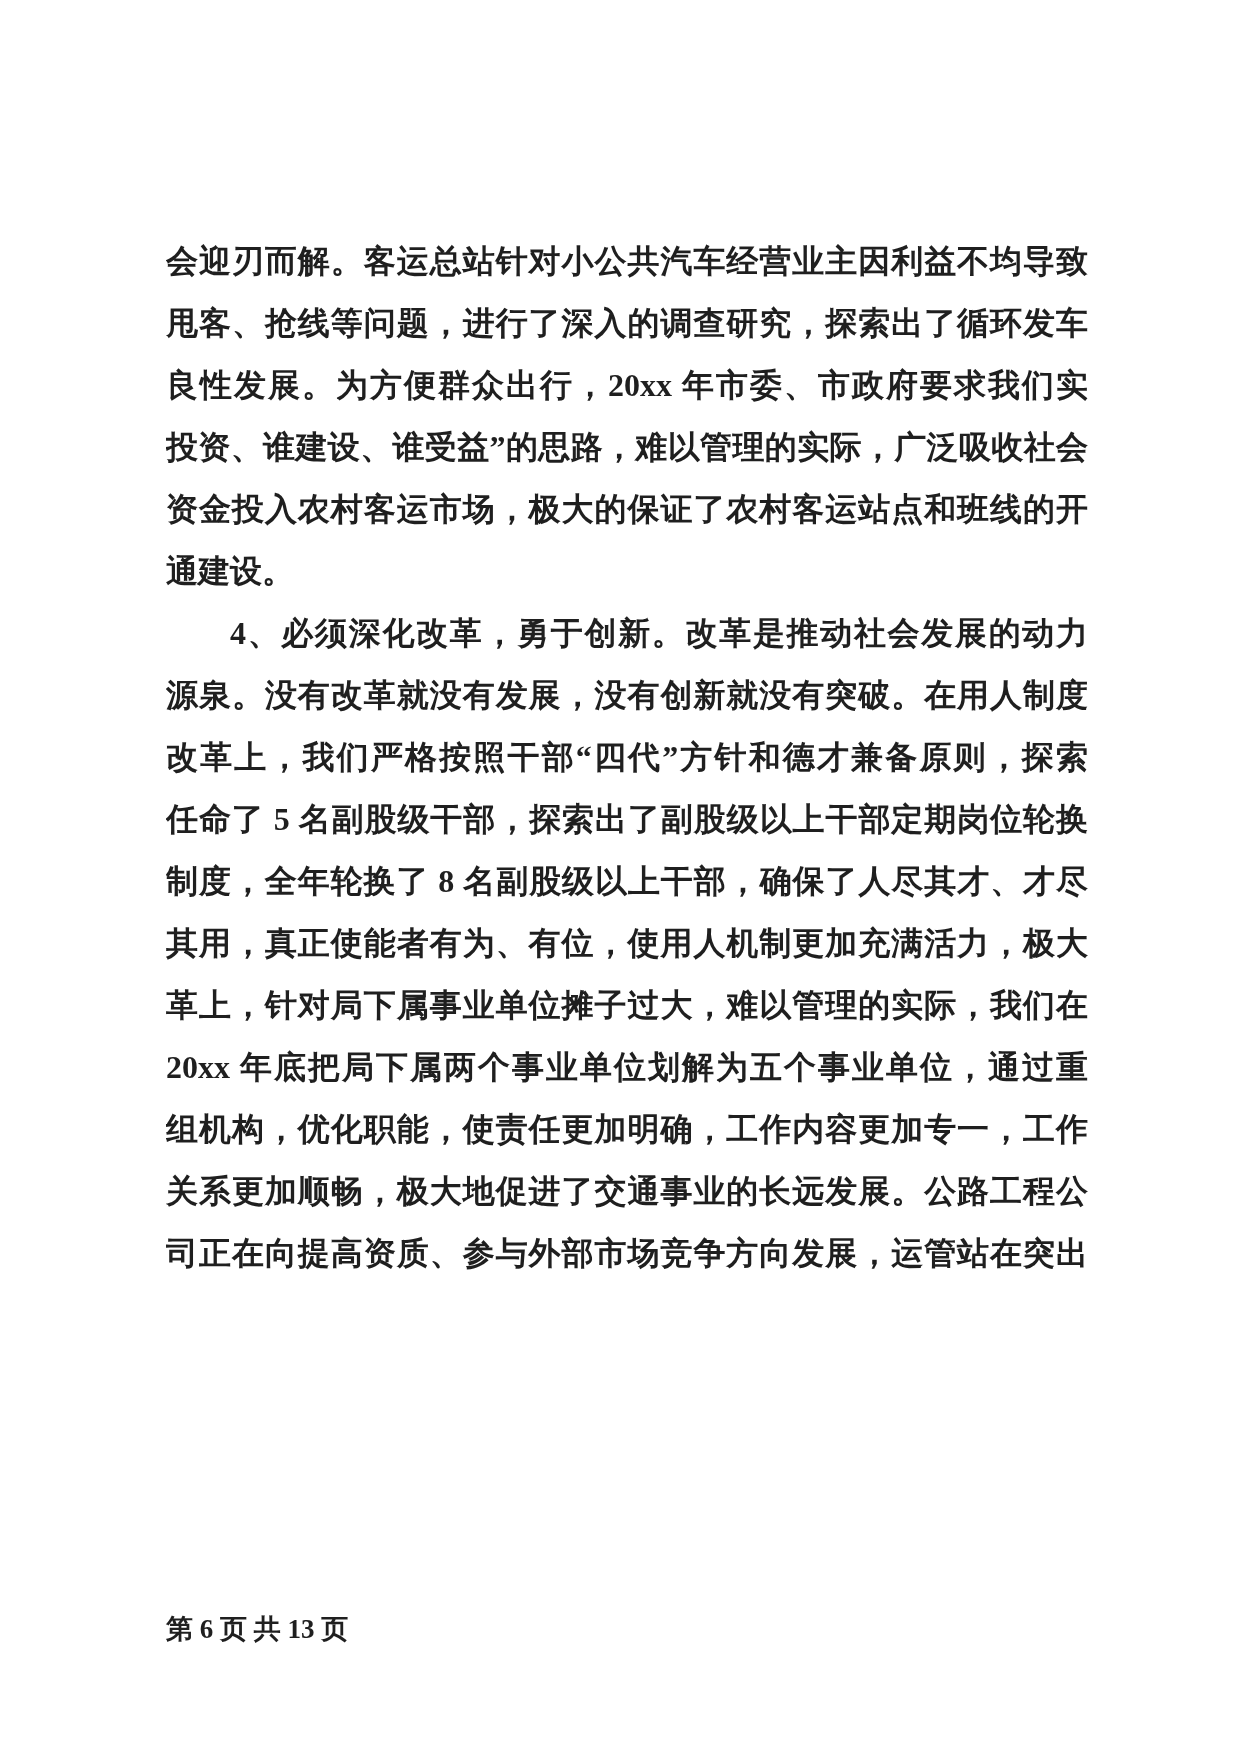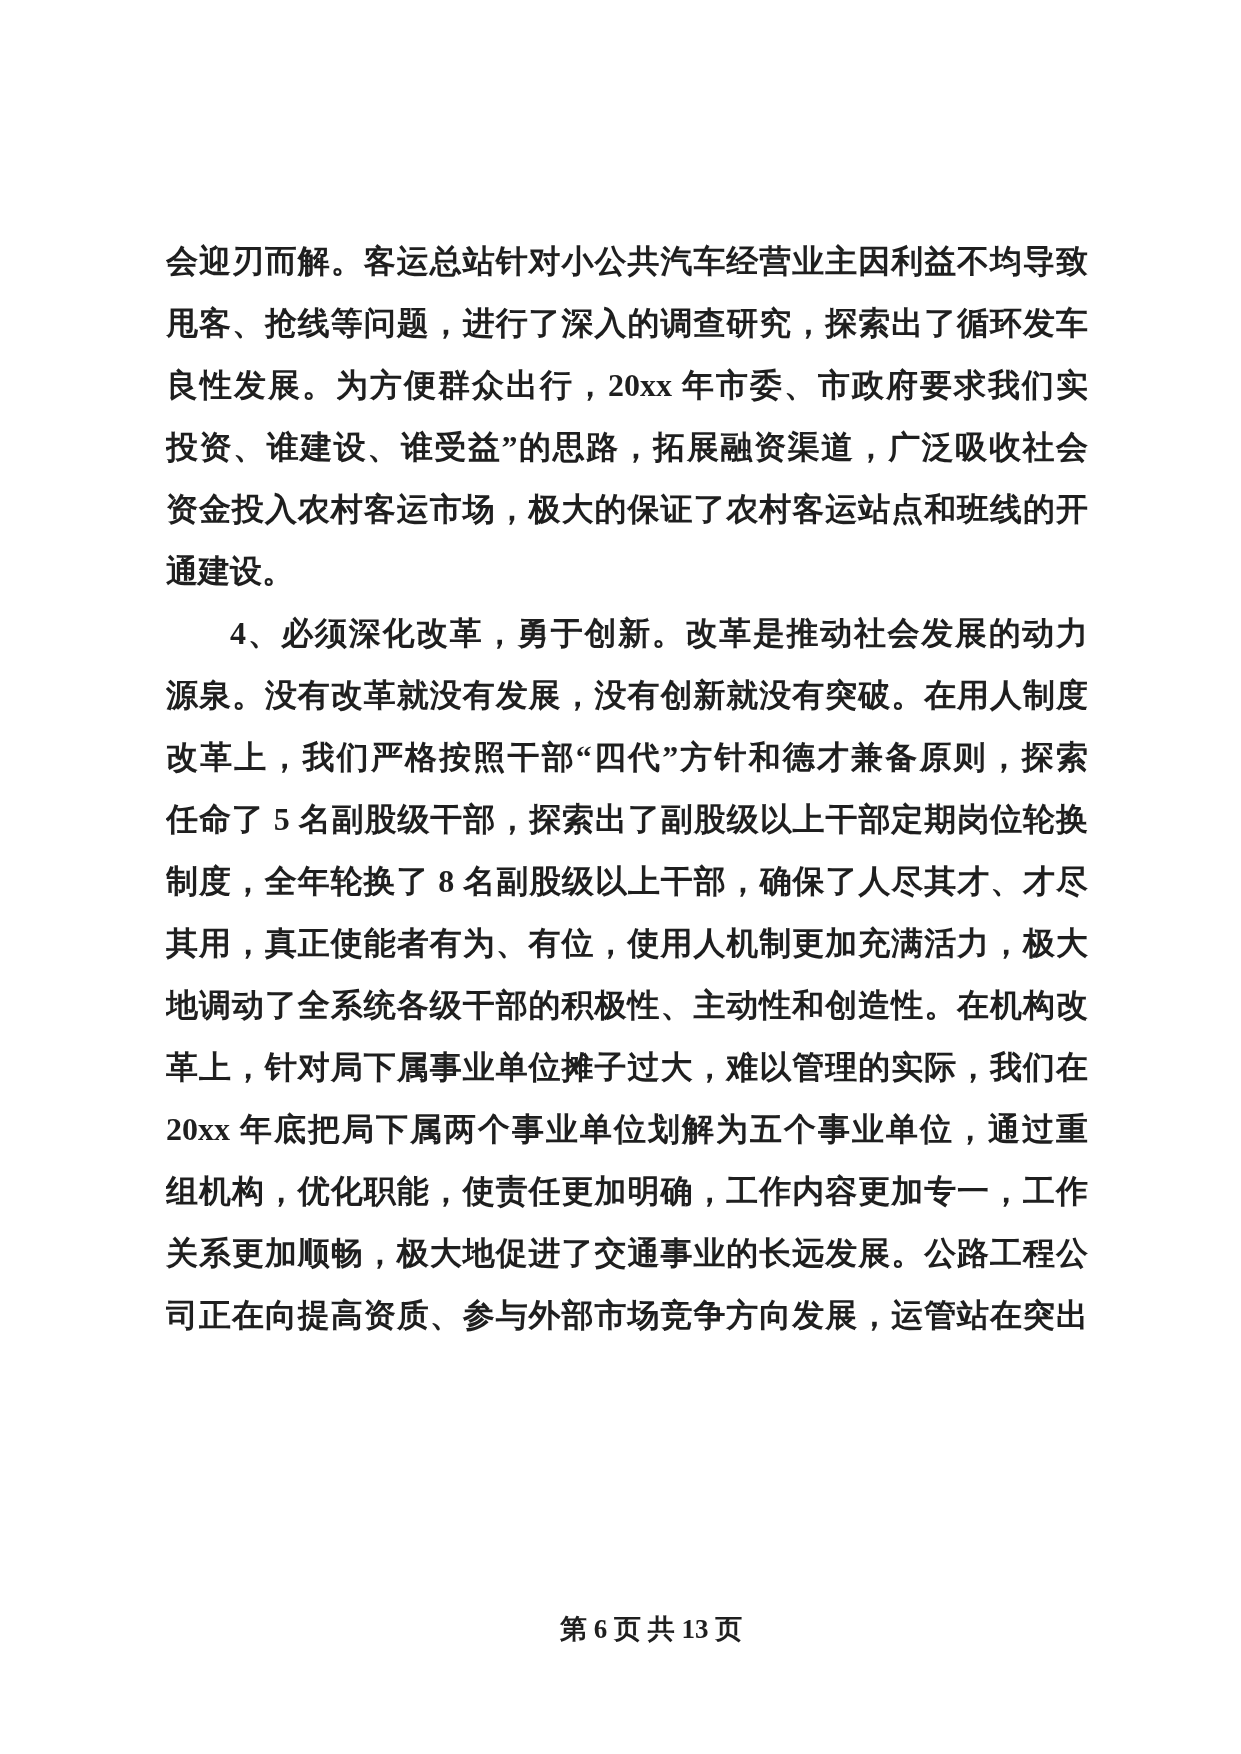--- a/index.html
+++ b/index.html
@@ -32,46 +32,45 @@
     text-align-last: left;
   }
   .line.indent {
     text-indent: 64px;
   }
   .footer {
     position: absolute;
     left: 166px;
     top: 1612px;
     width: 970px;
-    text-align: center;
+    text-align: left;
     font-size: 27px;
     line-height: 34px;
     color: #1f1f1f;
   }
 </style>
 </head>
 <body>
 
 <div class="page">
 
   <div class="text-block">
     <div class="line">会迎刃而解。客运总站针对小公共汽车经营业主因利益不均导致</div>
     <div class="line">甩客、抢线等问题，进行了深入的调查研究，探索出了循环发车</div>
     <div class="line">良性发展。为方便群众出行，20xx 年市委、市政府要求我们实</div>
-    <div class="line">投资、谁建设、谁受益”的思路，拓展融资渠道，广泛吸收社会</div>
+    <div class="line">投资、谁建设、谁受益”的思路，难以管理的实际，广泛吸收社会</div>
     <div class="line">资金投入农村客运市场，极大的保证了农村客运站点和班线的开</div>
     <div class="line short">通建设。</div>
 
     <div class="line indent">4、必须深化改革，勇于创新。改革是推动社会发展的动力</div>
     <div class="line">源泉。没有改革就没有发展，没有创新就没有突破。在用人制度</div>
     <div class="line">改革上，我们严格按照干部“四代”方针和德才兼备原则，探索</div>
     <div class="line">任命了 5 名副股级干部，探索出了副股级以上干部定期岗位轮换</div>
     <div class="line">制度，全年轮换了 8 名副股级以上干部，确保了人尽其才、才尽</div>
     <div class="line">其用，真正使能者有为、有位，使用人机制更加充满活力，极大</div>
-    <div class="line">地调动了全系统各级干部的积极性、主动性和创造性。在机构改</div>
     <div class="line">革上，针对局下属事业单位摊子过大，难以管理的实际，我们在</div>
     <div class="line">20xx 年底把局下属两个事业单位划解为五个事业单位，通过重</div>
     <div class="line">组机构，优化职能，使责任更加明确，工作内容更加专一，工作</div>
     <div class="line">关系更加顺畅，极大地促进了交通事业的长远发展。公路工程公</div>
     <div class="line">司正在向提高资质、参与外部市场竞争方向发展，运管站在突出</div>
   </div>
 
   <div class="footer">第 6 页 共 13 页</div>
 
 </div>

